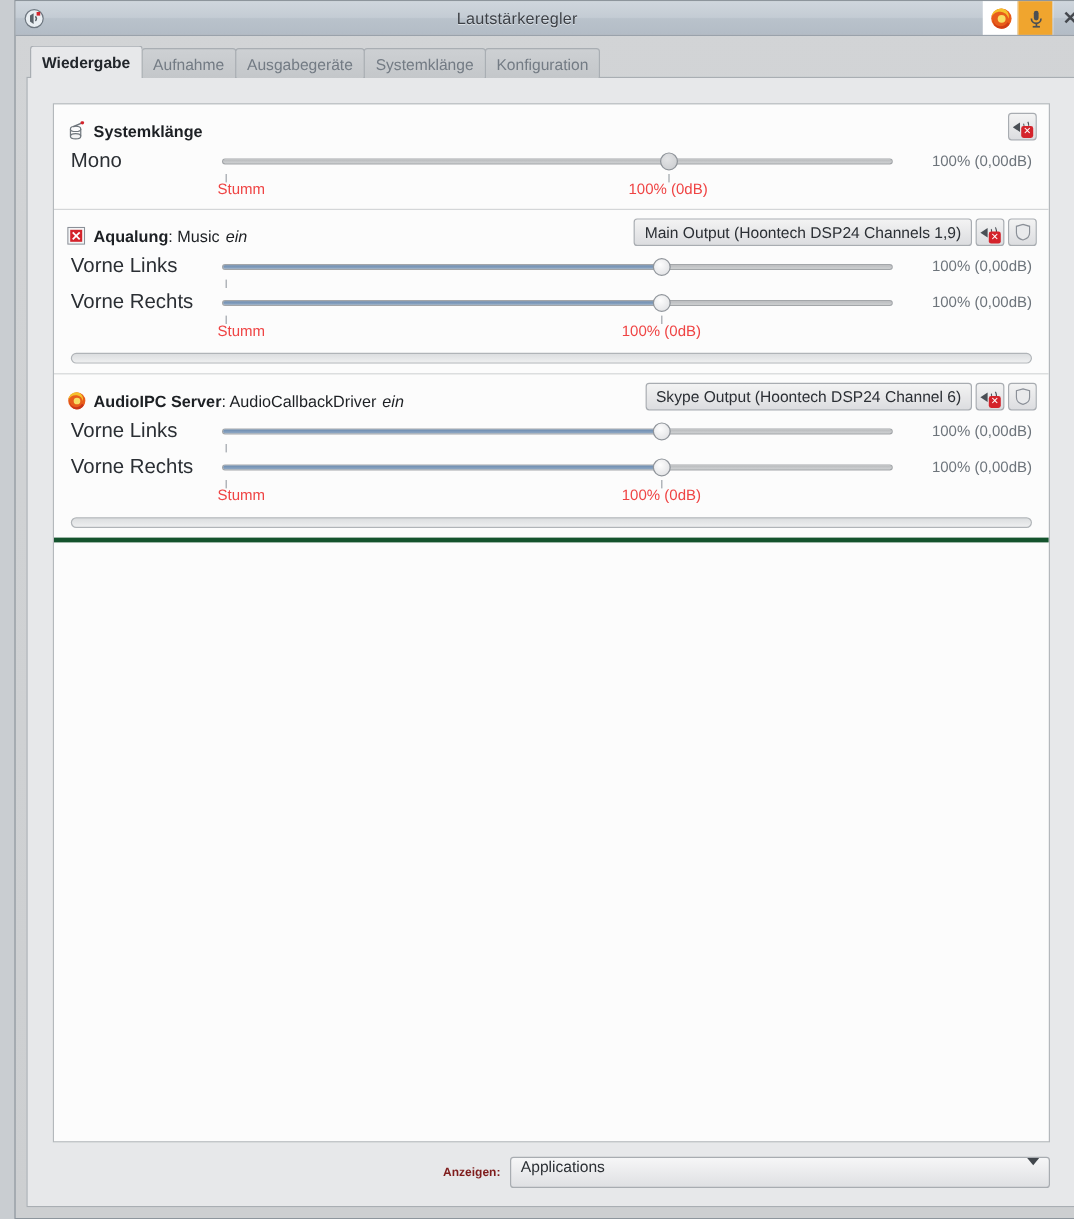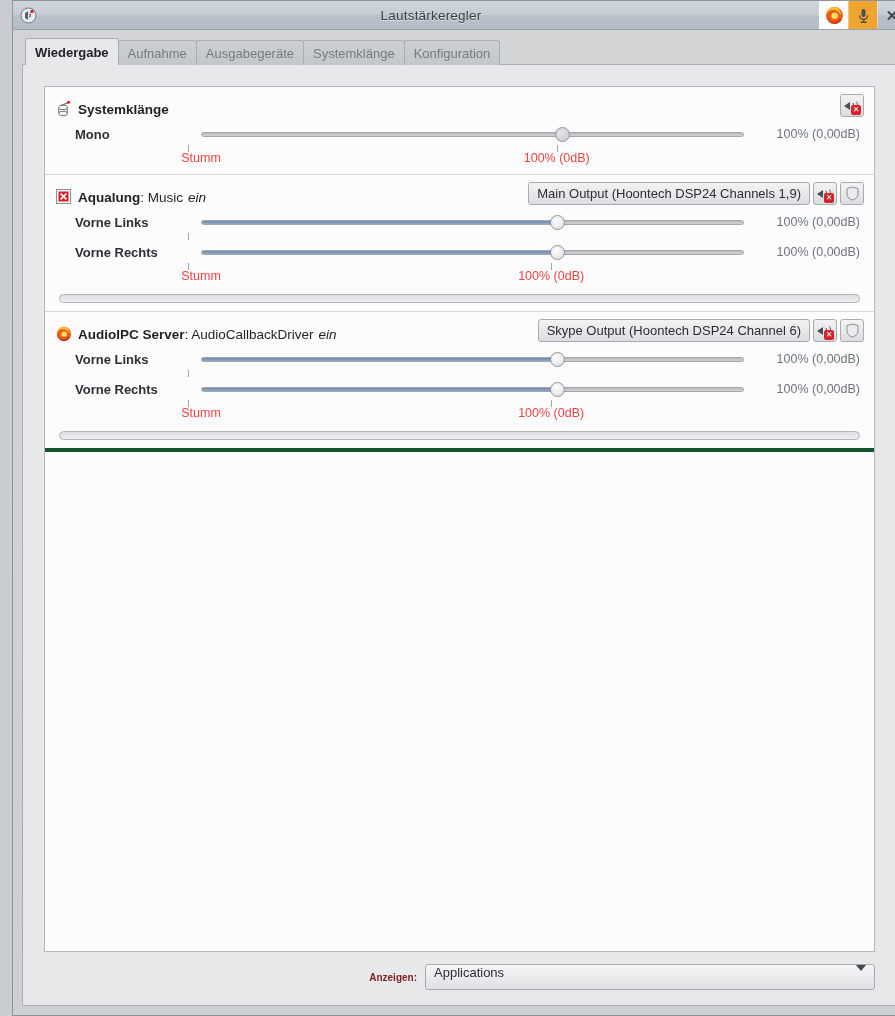--- a/index.html
+++ b/index.html
@@ -152,23 +152,22 @@
     width: 10px; height: 10px; background: #d4232b;
     border-radius: 2px;
     color: #fff; font-size: 8px; line-height: 10px; text-align: center;
     font-family: "DejaVu Sans", sans-serif;
   }
 
   
   .chan { display: flex; align-items: center; height: 22px; }
   .chan-label {
     width: 130px; flex: 0 0 130px;
-    font-size: 13px; font-weight: bold; color: #2b2f34;
+    font-size: 17px; font-weight: normal; color: #2b2f34;
     padding-left: 4px;
-    margin-left: 16px;
   }
   .slider-wrap { flex: 1; position: relative; height: 22px; }
   .track {
     position: absolute; left: 0; right: 0; top: 9px; height: 5px;
     background: linear-gradient(#b9bbbd, #cfd1d3);
     border: 1px solid #a3a6a9; border-radius: 3px;
   }
   .track .fill {
     position: absolute; left: 0; top: 0; bottom: 0;
     background: linear-gradient(#6d8cb0, #8fa8c4);

